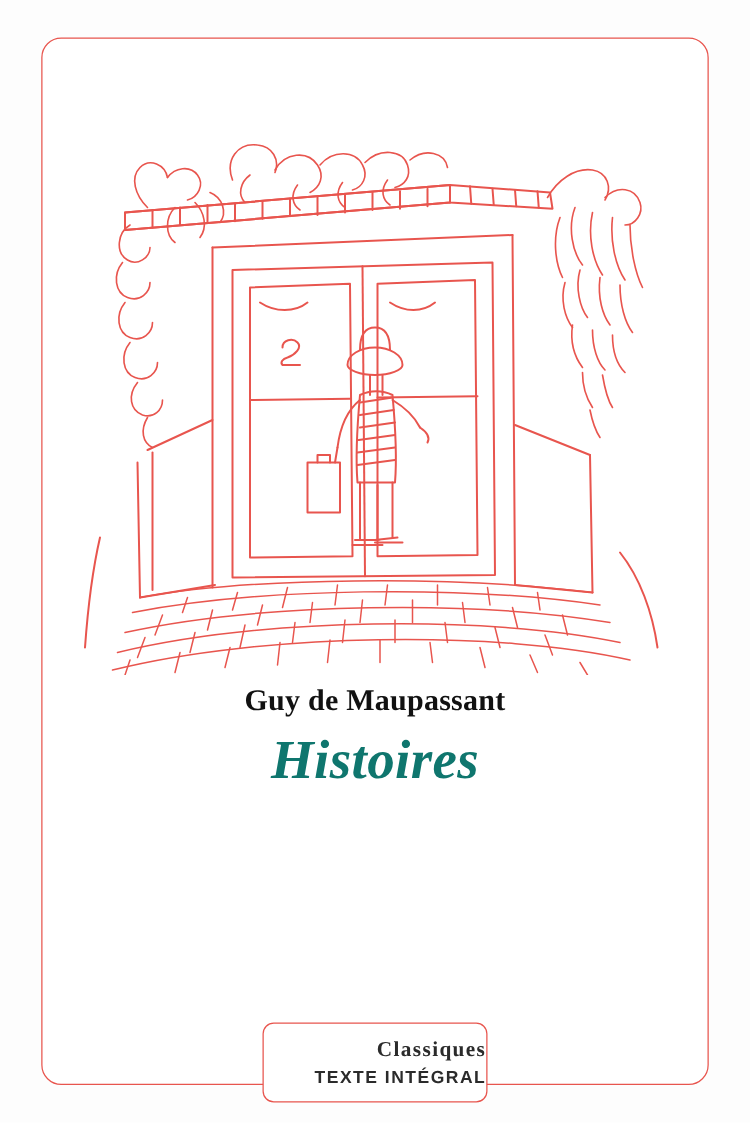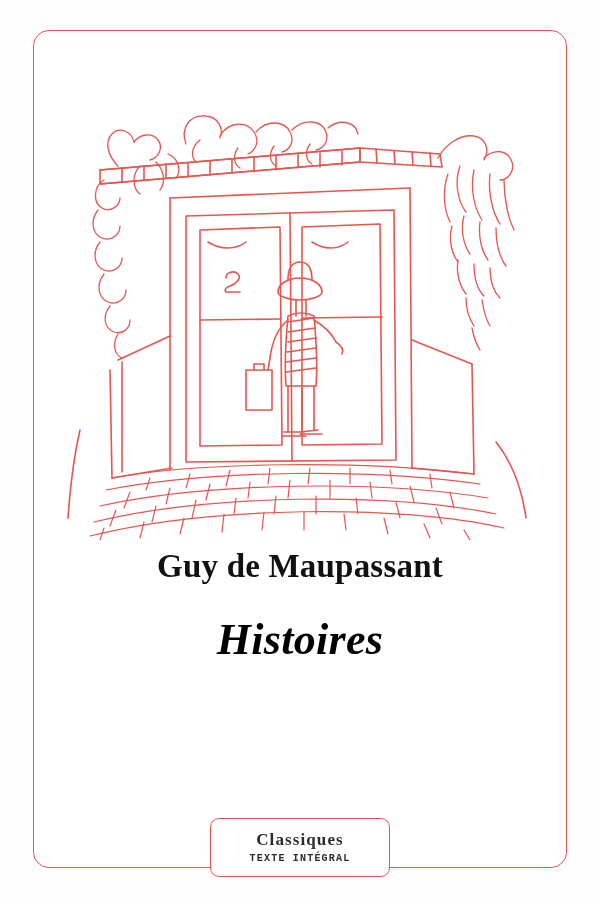--- a/index.html
+++ b/index.html
@@ -46,59 +46,59 @@
   }
   .title-block {
     position: absolute;
     left: 0;
     top: 548px;
     width: 600px;
     text-align: center;
   }
   .author {
     font-family: "Liberation Serif", serif;
-    font-size: 33px;
+    font-size: 24px;
     font-weight: bold;
     color: #111111;
     letter-spacing: 0.2px;
     line-height: 1.1;
   }
   .book-title {
-    margin-top: 28px;
+    margin-top: 6px;
     font-family: "Liberation Serif", serif;
     font-style: italic;
     font-weight: bold;
     font-size: 44px;
     line-height: 1.28;
-    color: #000000;
+    color: #0f766e;
     letter-spacing: 0.3px;
   }
   .collection-badge {
     position: absolute;
     left: 50%;
     transform: translateX(-50%);
     top: 818px;
     width: 178px;
     padding: 10px 0 11px 0;
     border: 1px solid #e8554e;
     border-radius: 9px;
     background: #ffffff;
-    text-align: center;
+    text-align: right;
   }
   .collection-line1 {
     font-family: "Liberation Serif", serif;
     font-size: 17px;
     font-weight: bold;
     color: #2b2b2b;
     letter-spacing: 1.1px;
     line-height: 1.25;
   }
   .collection-line2 {
-    font-family: Liberation Mono, monospace;
-    font-size: 10px;
+    font-family: Liberation Sans, sans-serif;
+    font-size: 14px;
     font-weight: bold;
     color: #2b2b2b;
     letter-spacing: 1.2px;
     line-height: 1.3;
     margin-top: 2px;
   }
 </style>
 </head>
 <body>
 

